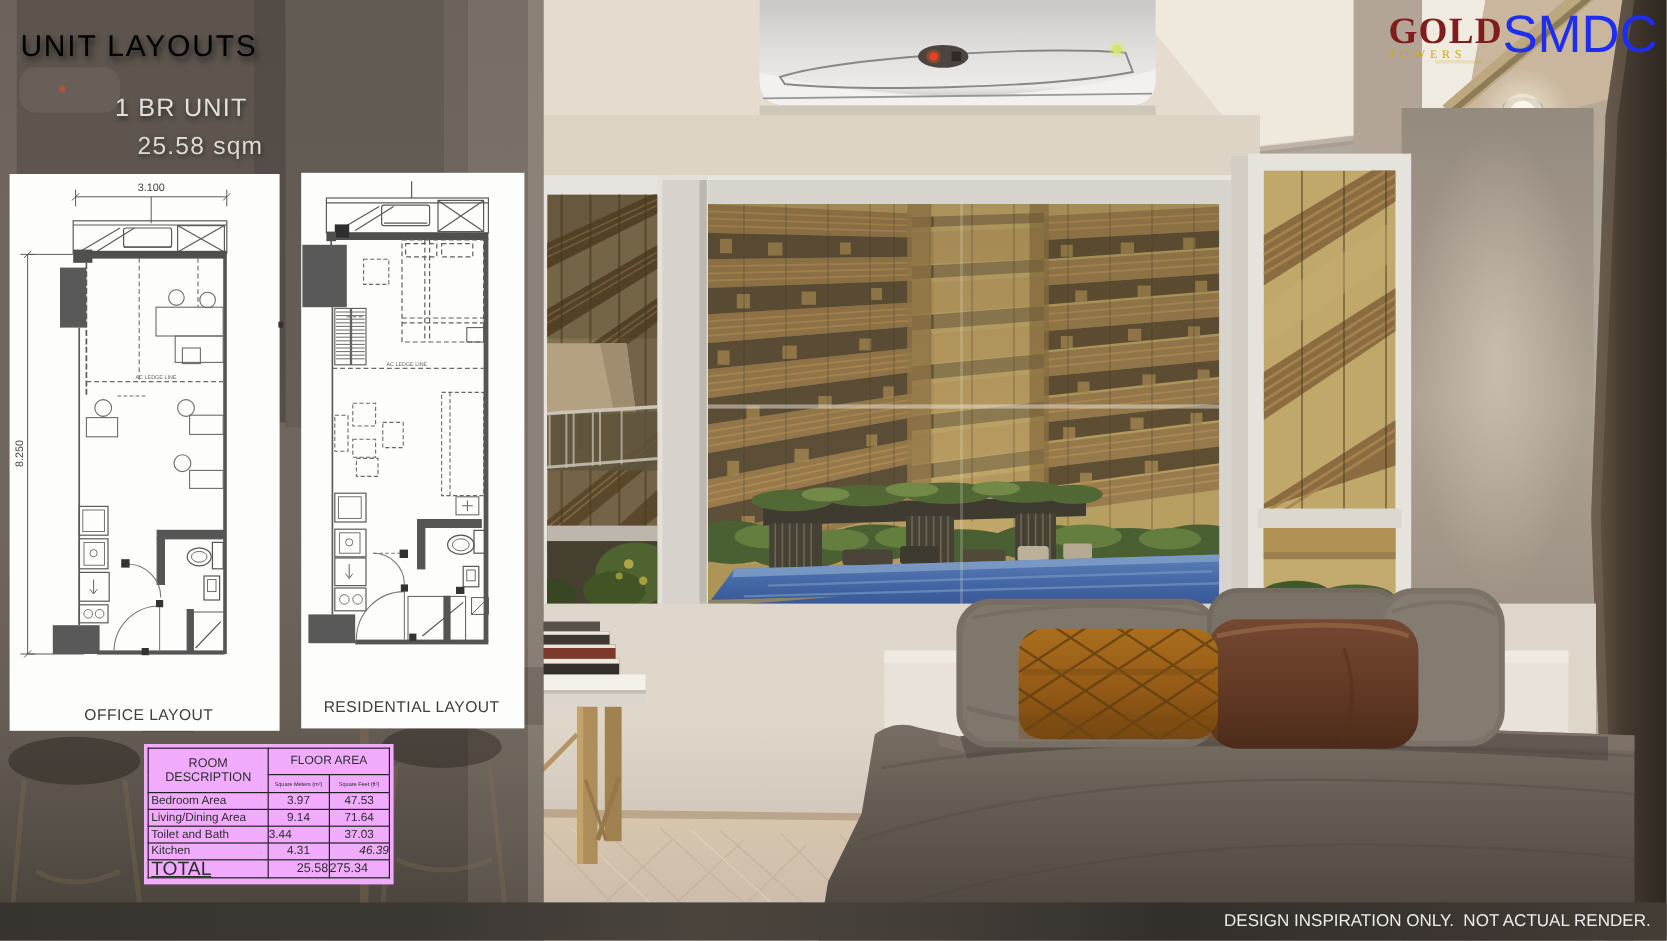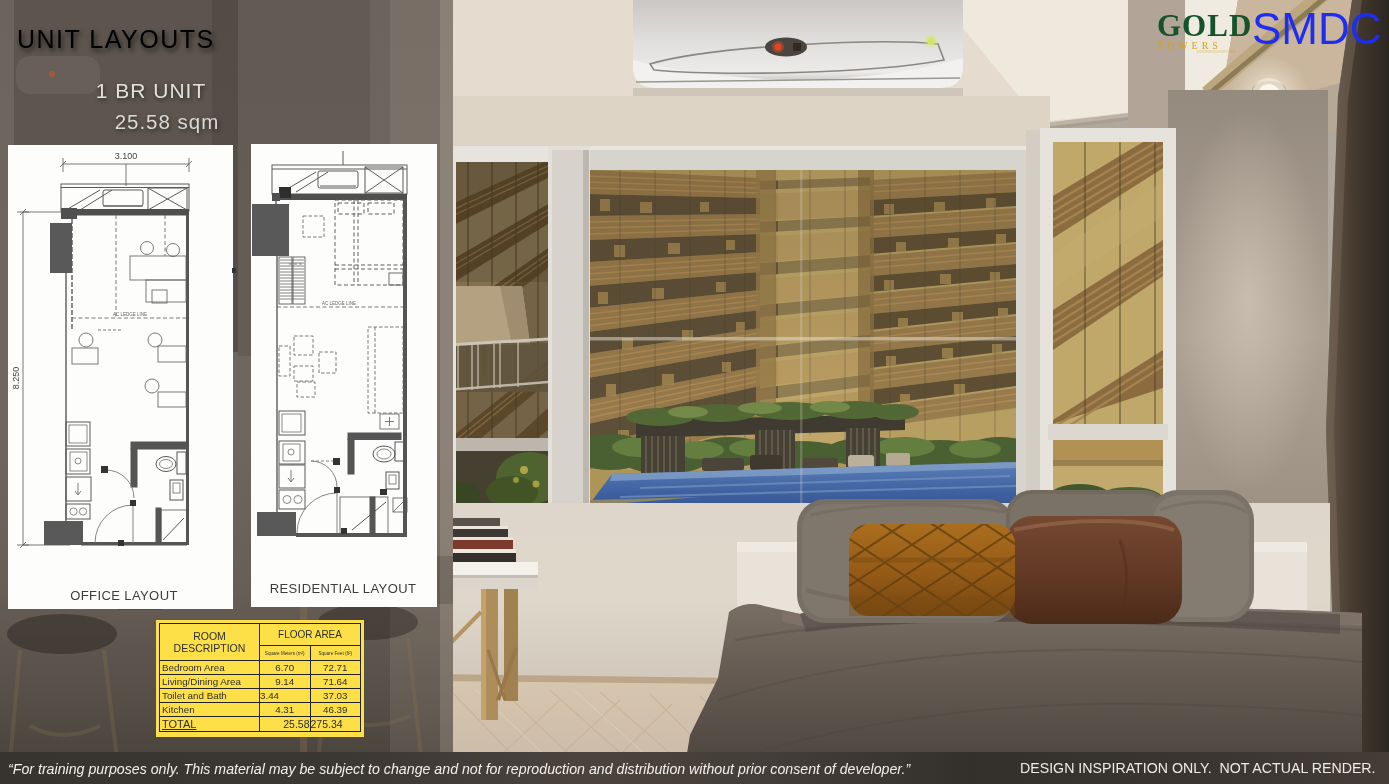--- a/index.html
+++ b/index.html
@@ -839,65 +839,64 @@
   <rect x="334" y="487" width="6" height="6" fill="#333"></rect>
   <rect x="341" y="528" width="6" height="6" fill="#333"></rect>
   <rect x="380" y="489" width="7" height="6" fill="#333"></rect>
   <rect x="232" y="268" width="4" height="5" fill="#333"></rect>
 
   <text x="124" y="600" font-size="13" letter-spacing="0.4" fill="#3d3d3d" text-anchor="middle" font-family="Liberation Sans">OFFICE LAYOUT</text>
 
   <text x="343" y="593" font-size="13" letter-spacing="0.4" fill="#3d3d3d" text-anchor="middle" font-family="Liberation Sans">RESIDENTIAL LAYOUT</text>
 </svg>
 
-<div class="abs" style="left:120px;top:620px;width:208px;height:117px;background:#fde047;margin-left:36px;">
+<div class="abs" style="left:120px;top:620px;width:208px;height:117px;background:#f0abfc;">
 <table style="border-collapse:collapse;table-layout:fixed;position:absolute;left:3px;top:3px;width:202px;font-family:'Liberation Sans';color:#2e2e2e;">
   <tbody>
           <tr>
     <td rowspan="2" style="border:1.5px solid #222;width:99px;text-align:center;font-size:10.5px;line-height:12px;padding:0;">ROOM<br>DESCRIPTION</td>
     <td colspan="2" style="border:1.5px solid #222;text-align:center;font-size:10px;height:21px;padding:0;">FLOOR AREA</td>
   </tr>
   <tr>
     <td style="border:1.5px solid #222;width:53px;text-align:center;font-size:4.6px;height:14px;padding:0;line-height:5px;">Square Meters (m²)</td>
     <td style="border:1.5px solid #222;width:50px;text-align:center;font-size:4.6px;padding:0;line-height:5px;">Square Feet (ft²)</td>
   </tr>
   <tr>
             <td style="border:1.5px solid #222;font-size:9.8px;padding:0 0 0 2px;height:13px;line-height:10px;">Bedroom Area</td>
-            <td style="border:1.5px solid #222;text-align:center;font-size:9.8px;padding:0;">6.70</td>
-            <td style="border:1.5px solid #222;text-align:center;font-size:9.8px;padding:0;">72.71</td>
+            <td style="border:1.5px solid #222;text-align:center;font-size:9.8px;padding:0;">3.97</td>
+            <td style="border:1.5px solid #222;text-align:center;font-size:9.8px;padding:0;">47.53</td>
           </tr>
   <tr>
             <td style="border:1.5px solid #222;font-size:9.8px;padding:0 0 0 2px;height:13px;line-height:10px;">Living/Dining Area</td>
             <td style="border:1.5px solid #222;text-align:center;font-size:9.8px;padding:0;">9.14</td>
             <td style="border:1.5px solid #222;text-align:center;font-size:9.8px;padding:0;">71.64</td>
           </tr>
   <tr>
             <td style="border:1.5px solid #222;font-size:9.8px;padding:0 0 0 2px;height:13px;line-height:10px;">Toilet and Bath</td>
             <td style="border:1.5px solid #222;font-size:9.8px;padding:0;">3.44</td>
             <td style="border:1.5px solid #222;text-align:center;font-size:9.8px;padding:0;">37.03</td>
           </tr>
   <tr>
             <td style="border:1.5px solid #222;font-size:9.8px;padding:0 0 0 2px;height:13px;line-height:10px;">Kitchen</td>
             <td style="border:1.5px solid #222;text-align:center;font-size:9.8px;padding:0;">4.31</td>
-            <td style="border:1.5px solid #222;text-align:center;font-size:9.8px;padding:0;">46.39</td>
+            <td style="border:1.5px solid #222;text-align:right;font-size:9.8px;padding:0;font-style:italic;">46.39</td>
           </tr>
   <tr>
-            <td style="border:1.5px solid #222;font-size:11px;padding:0 0 0 2px;height:14px;line-height:11px;text-decoration:underline;">TOTAL</td>
+            <td style="border:1.5px solid #222;font-size:16px;padding:0 0 0 2px;height:14px;line-height:11px;text-decoration:underline;">TOTAL</td>
             <td style="border:1.5px solid #222;text-align:right;font-size:10.5px;padding:0;">25.58</td>
             <td style="border:1.5px solid #222;text-align:left;font-size:10.5px;padding:0;">275.34</td>
           </tr>
 </tbody>
       </table>
 </div>
 
 <div class="abs" style="left:0;top:752px;width:1389px;height:32px;background:linear-gradient(90deg,#37332f 0%,#3b3733 25%,#4a443d 42%,#443e38 55%,#33302c 70%,#3a3531 86%,#443d36 100%);"></div>
 
-<div class="abs" style="left:8px;top:761px;font-size:14.2px;font-style:italic;color:#f2f0ed;">“For training purposes only. This material may be subject to change and not for reproduction and distribution without prior consent of developer.”</div>
 
 <div class="abs" style="left:1020px;top:760px;font-size:14.2px;color:#edebe8;">DESIGN INSPIRATION ONLY.&nbsp; NOT ACTUAL RENDER.</div>
 
-<div class="abs" style="left:1157px;top:8px;width:90px;text-align:center;font-family:'Liberation Serif',serif;font-weight:bold;font-size:31px;letter-spacing:1px;color:#14532d;">GOLD</div>
+<div class="abs" style="left:1157px;top:8px;width:90px;text-align:center;font-family:'Liberation Serif',serif;font-weight:bold;font-size:31px;letter-spacing:1px;color:#7f1d1d;">GOLD</div>
 <div class="abs" style="left:1157px;top:40px;width:90px;text-align:left;font-family:'Liberation Serif',serif;font-size:10px;letter-spacing:4px;color:#d3a512;">TOWERS</div>
 
 <div class="abs" style="left:1196px;top:50px;width:40px;height:3px;background:#c9a21a;opacity:0.18;border-radius:2px;"></div>
 
 <div class="abs" style="left:1252px;top:4px;font-size:44px;font-weight:normal;letter-spacing:0px;color:#1e2df2;">SMDC</div>
 </div>
 
 </body></html>

